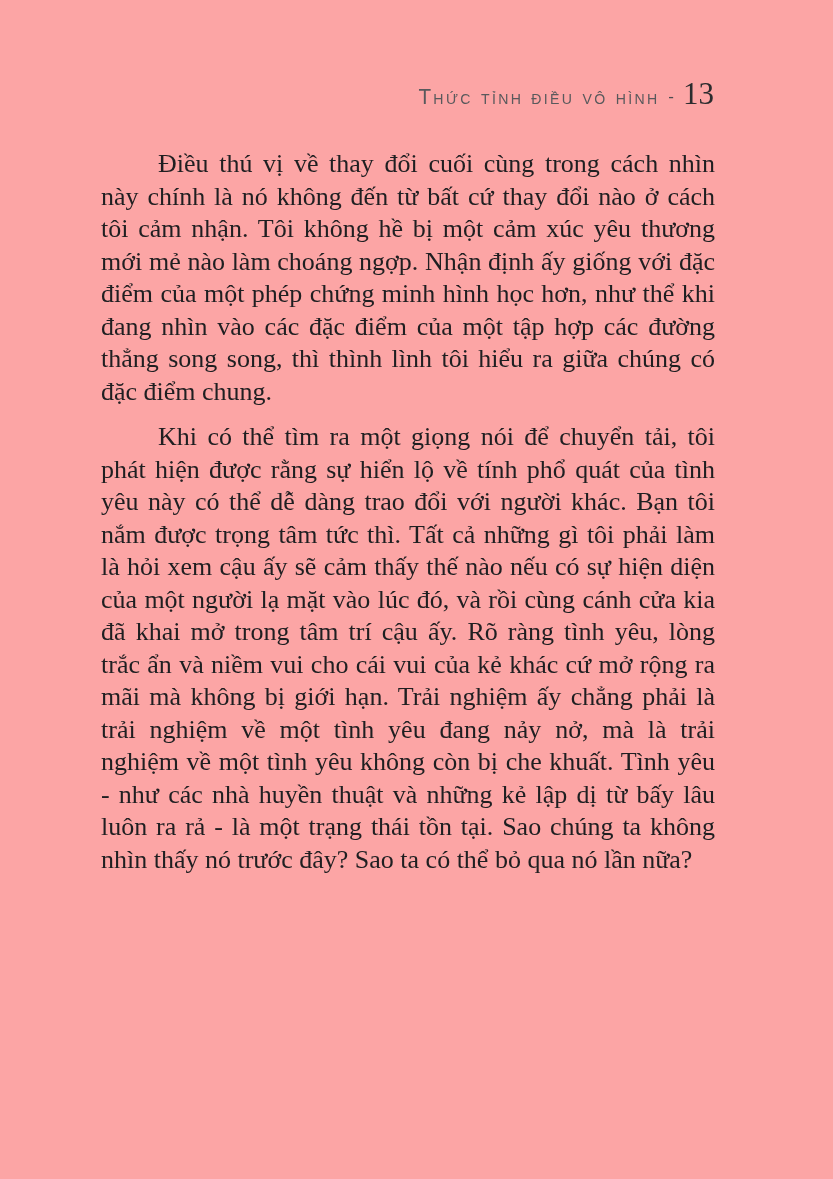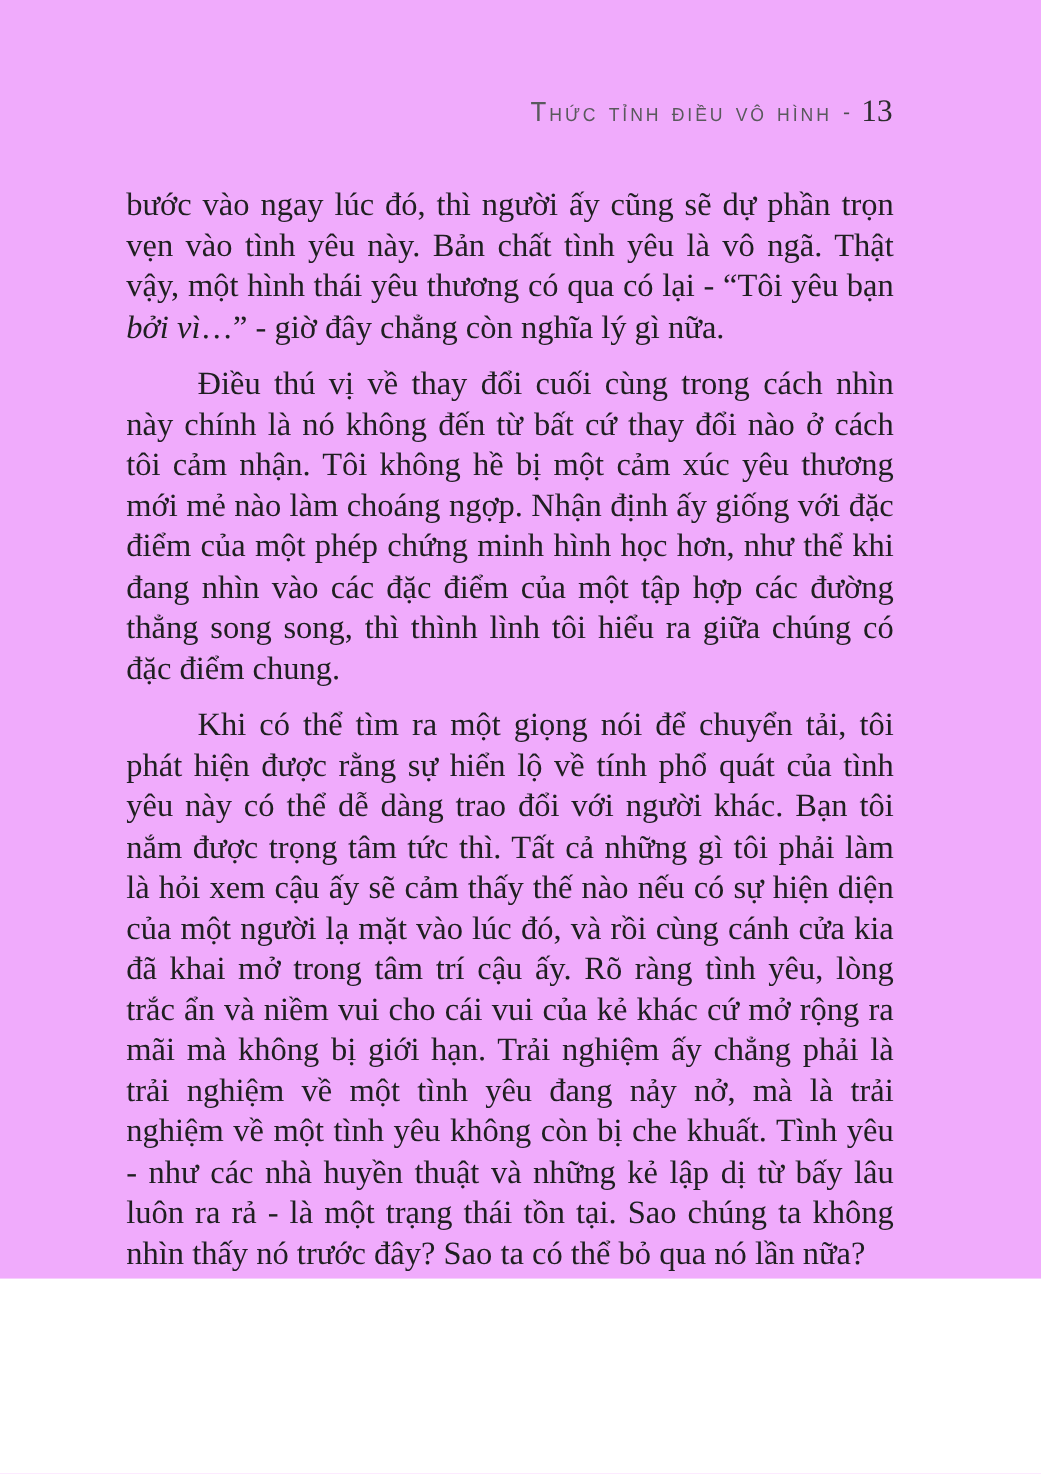--- a/index.html
+++ b/index.html
@@ -5,22 +5,22 @@
 <style>
   * { margin: 0; padding: 0; box-sizing: border-box; }
 
   html, body {
     background: #ffffff;
   }
 
   .page {
     position: relative;
     width: 833px;
-    height: 1023px;
-    background: #f0abfc;
+    height: 1179px;
+    background: #fca5a5;
     overflow: hidden;
     font-family: "Liberation Serif", serif;
   }
 
   
   .running-head {
     position: absolute;
     top: 76px;
     right: 119px;
     display: flex;
@@ -42,21 +42,21 @@
   .running-sep {
     font-family: "Liberation Sans", sans-serif;
     font-size: 17px;
     color: #4c4c4f;
     position: relative;
     top: -2px;
   }
 
   .running-page-number {
     font-family: "Liberation Serif", serif;
-    font-size: 25px;
+    font-size: 31px;
     color: #2c2c2e;
   }
 
   
   .body-text {
     position: absolute;
     left: 101px;
     top: 148px;
     width: 614px;
     font-size: 26px;
@@ -85,21 +85,20 @@
 <div class="page">
 
   <header class="running-head">
     <span class="running-title">Thức tỉnh điều vô hình</span>
     <span class="running-sep">-</span>
     <span class="running-page-number">13</span>
   </header>
 
   <main class="body-text">
 
-    <p class="para no-indent"><span>bước vào ngay lúc đó, thì người ấy cũng sẽ dự phần trọn vẹn vào tình yêu này. Bản chất tình yêu là vô ngã. Thật vậy, một hình thái yêu thương có qua có lại - “Tôi yêu bạn </span><em>bởi vì</em><span>…” - giờ đây chẳng còn nghĩa lý gì nữa.</span></p>
 
     <p class="para">Điều thú vị về thay đổi cuối cùng trong cách nhìn này chính là nó không đến từ bất cứ thay đổi nào ở cách tôi cảm nhận. Tôi không hề bị một cảm xúc yêu thương mới mẻ nào làm choáng ngợp. Nhận định ấy giống với đặc điểm của một phép chứng minh hình học hơn, như thể khi đang nhìn vào các đặc điểm của một tập hợp các đường thẳng song song, thì thình lình tôi hiểu ra giữa chúng có đặc điểm chung.</p>
 
     <p class="para">Khi có thể tìm ra một giọng nói để chuyển tải, tôi phát hiện được rằng sự hiển lộ về tính phổ quát của tình yêu này có thể dễ dàng trao đổi với người khác. Bạn tôi nắm được trọng tâm tức thì. Tất cả những gì tôi phải làm là hỏi xem cậu ấy sẽ cảm thấy thế nào nếu có sự hiện diện của một người lạ mặt vào lúc đó, và rồi cùng cánh cửa kia đã khai mở trong tâm trí cậu ấy. Rõ ràng tình yêu, lòng trắc ẩn và niềm vui cho cái vui của kẻ khác cứ mở rộng ra mãi mà không bị giới hạn. Trải nghiệm ấy chẳng phải là trải nghiệm về một tình yêu đang nảy nở, mà là trải nghiệm về một tình yêu không còn bị che khuất. Tình yêu - như các nhà huyền thuật và những kẻ lập dị từ bấy lâu luôn ra rả - là một trạng thái tồn tại. Sao chúng ta không nhìn thấy nó trước đây? Sao ta có thể bỏ qua nó lần nữa?</p>
 
 
   </main>
 
 </div>
 

